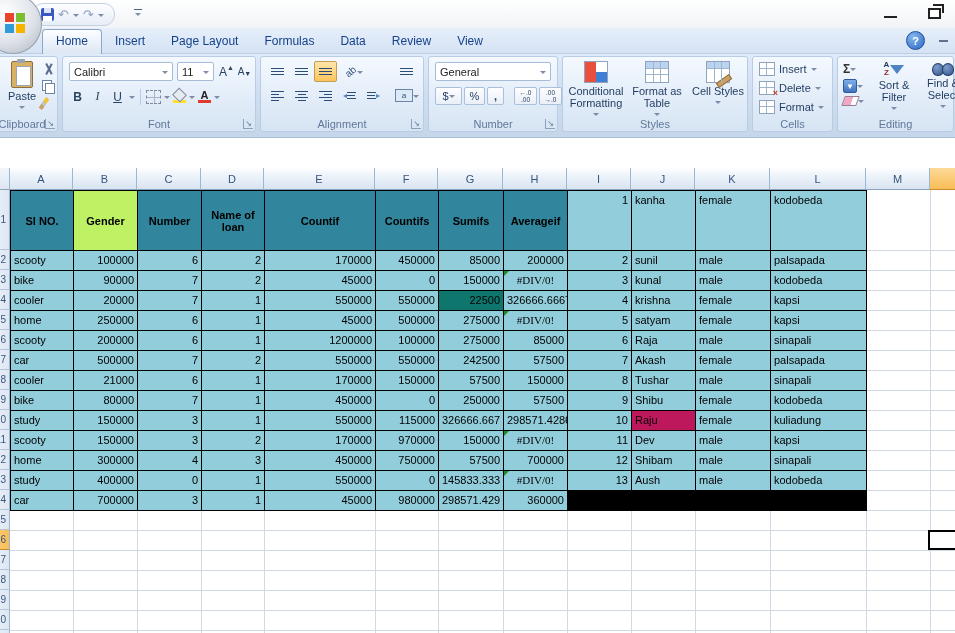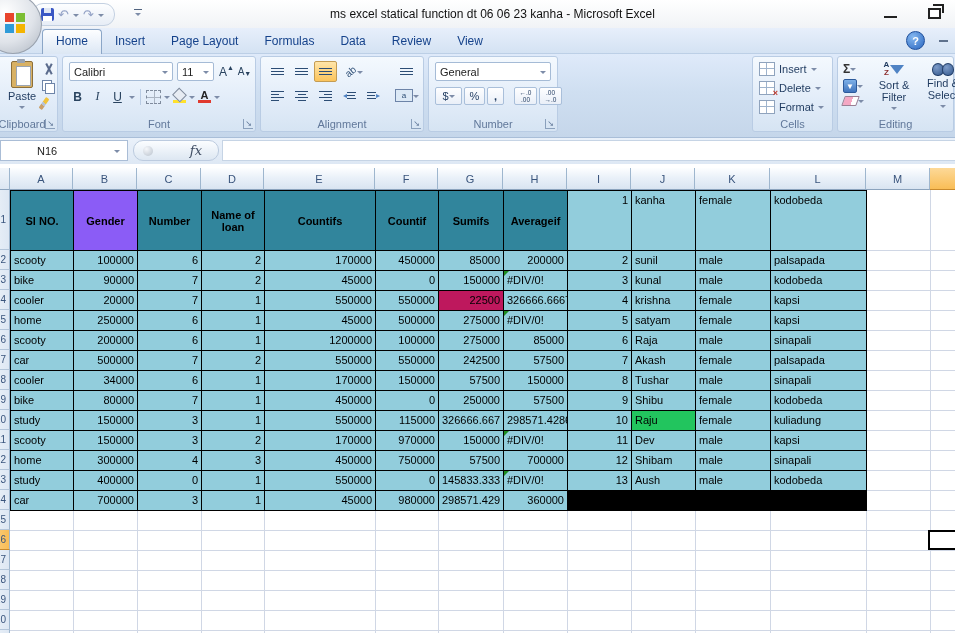--- a/index.html
+++ b/index.html
@@ -161,21 +161,21 @@
   .gv{position:absolute;width:1px;background:#d0d7e5;}
   .gh{position:absolute;height:1px;background:#d0d7e5;}
 
   .xtable{position:absolute;left:10px;top:26px;display:grid;background:#000;gap:1px;
     border:1px solid #000;}
   .th{background:#31859C;font-weight:bold;font-size:11px;color:#000;line-height:12px;
     display:flex;align-items:center;justify-content:center;text-align:center;
     padding:1px 2px;box-sizing:border-box;overflow:hidden;overflow-wrap:anywhere;}
   .td{background:#92CDDC;font-size:11px;color:#000;line-height:19px;padding:0 3px;
     box-sizing:border-box;white-space:nowrap;overflow:hidden;position:relative;}
-  .td.r{text-align:right;} .td.l{text-align:left;} .td.err{}
+  .td.r{text-align:right;} .td.l{text-align:left;} .td.err{text-align:center;font-family:Liberation Serif, serif;}
   .tri{position:absolute;left:0;top:0;width:0;height:0;border-top:5px solid #1e8c1e;
     border-right:5px solid transparent;}
   .selbox{position:absolute;border:2px solid #000;background:#fff;box-sizing:border-box;}
 </style>
 </head>
 <body>
 
 <div id="app">
 
   <div class="titlebar">
@@ -183,21 +183,20 @@
       <span class="saveico"></span>
       <span class="uarrow">↶</span>
         <i class="caret"></i>
       <span class="uarrow">↷</span>
         <i class="caret"></i>
     </div>
     <span class="qat-custom" style="position:absolute;left:128px;top:9px;">
         <b></b>
         <i class="caret"></i>
       </span>
-    <div class="wintitle">ms excel statical function dt 06 06 23 kanha  -  Microsoft Excel</div>
     <span class="win-min"></span>
     <span class="win-restore"></span>
   </div>
 
   <div class="orb"></div>
 
   <div class="tabstrip">
       <div class="tab active">Home</div>
       <div class="tab">Insert</div>
       <div class="tab">Page Layout</div>
@@ -368,20 +367,42 @@
           </span>
         <span class="btnbox" style="width:23px;height:18px;justify-content:center;">
             <span class="decbtn">.00
 →.0</span>
           </span>
       </div>
       <div class="glabel">Number</div>
       <span class="launcher">↘</span>
     </div>
 
+    <div class="group" style="left:562px;width:186px;">
+      <div id="styles-btns">
+          <div class="bigbtn" style="left: 4px; top: 4px; width: 58px;">
+            <span class="cfico"></span>
+            <span>Conditional Formatting</span>
+            <i class="caret"></i>
+          </div>
+          <div class="bigbtn" style="left: 65px; top: 4px; width: 58px;">
+            <span class="gridico"></span>
+            <span>Format as Table</span>
+            <i class="caret"></i>
+          </div>
+          <div class="bigbtn" style="left: 126px; top: 4px; width: 58px;">
+            <span class="gridico brush">
+              <b class="brushbar"></b>
+            </span>
+            <span>Cell Styles</span>
+            <i class="caret"></i>
+          </div>
+        </div>
+      <div class="glabel">Styles</div>
+    </div>
 
     <div class="group" style="left:752px;width:81px;">
       <div id="cells-btns">
           <div style="position: absolute; left: 6px; top: 5px; display: flex; align-items: center; gap: 4px; font-size: 11px; color: rgb(31, 58, 95);">
             <span class="minigrid"></span>
             <span>Insert</span>
             <i class="caret"></i>
           </div>
           <div style="position: absolute; left: 6px; top: 24px; display: flex; align-items: center; gap: 4px; font-size: 11px; color: rgb(31, 58, 95);">
             <span class="minigrid">
@@ -429,31 +450,20 @@
           <div class="bigbtn" style="left: 77px; top: 4px; width: 40px; margin-left: 8px;">
             <span class="binoc"></span>
             <span>Find &amp; Select</span>
             <i class="caret"></i>
           </div>
         </div>
       <div class="glabel">Editing</div>
     </div>
   </div>
 
-  <div class="fbar">
-    <div class="namebox">
-      <span>N16</span>
-      <i class="caret"></i>
-    </div>
-    <div class="fxpill">
-      <span class="fxdot"></span>
-      <span class="fxsym">fx</span>
-    </div>
-    <div class="farea"></div>
-  </div>
 
   <div class="sheet">
     <div class="cornercell"></div>
     <div id="grid-layer">
         <div class="gh" style="left: 10px; right: 0px; top: 86px;"></div>
         <div class="gh" style="left: 10px; right: 0px; top: 106px;"></div>
         <div class="gh" style="left: 10px; right: 0px; top: 126px;"></div>
         <div class="gh" style="left: 10px; right: 0px; top: 146px;"></div>
         <div class="gh" style="left: 10px; right: 0px; top: 166px;"></div>
         <div class="gh" style="left: 10px; right: 0px; top: 186px;"></div>
@@ -481,25 +491,25 @@
         <div class="gv" style="left: 567px; top: 26px; height: 443px;"></div>
         <div class="gv" style="left: 631px; top: 26px; height: 443px;"></div>
         <div class="gv" style="left: 695px; top: 26px; height: 443px;"></div>
         <div class="gv" style="left: 770px; top: 26px; height: 443px;"></div>
         <div class="gv" style="left: 866px; top: 26px; height: 443px;"></div>
         <div class="gv" style="left: 930px; top: 26px; height: 443px;"></div>
       </div>
     <div id="table-layer">
         <div class="xtable" style="grid-template-columns: 62px 63px 63px 62px 110px 62px 64px 63px 63px 63px 74px 95px; grid-template-rows: 59px repeat(13, 19px);">
           <div class="th" style="background: rgb(49, 133, 156);">Sl NO.</div>
-          <div class="th" style="background: #8b5cf6;">Gender</div>
+          <div class="th" style="background: #bef264;">Gender</div>
           <div class="th" style="background: rgb(49, 133, 156);">Number</div>
           <div class="th" style="background: rgb(49, 133, 156);">Name of loan</div>
+          <div class="th" style="background: rgb(49, 133, 156);">Countif</div>
           <div class="th" style="background: rgb(49, 133, 156);">Countifs</div>
-          <div class="th" style="background: rgb(49, 133, 156);">Countif</div>
           <div class="th" style="background: rgb(49, 133, 156);">Sumifs</div>
           <div class="th" style="background: rgb(49, 133, 156);">Averageif</div>
           <div class="td r" style="background: rgb(146, 205, 220);">1</div>
           <div class="td l" style="background: rgb(146, 205, 220);">kanha</div>
           <div class="td l" style="background: rgb(146, 205, 220);">female</div>
           <div class="td l" style="background: rgb(146, 205, 220);">kodobeda</div>
           <div class="td l" style="background: rgb(146, 205, 220);">scooty</div>
           <div class="td r" style="background: rgb(146, 205, 220);">100000</div>
           <div class="td r" style="background: rgb(146, 205, 220);">6</div>
           <div class="td r" style="background: rgb(146, 205, 220);">2</div>
@@ -522,21 +532,21 @@
           <div class="td r" style="background: rgb(146, 205, 220);">3</div>
           <div class="td l" style="background: rgb(146, 205, 220);">kunal</div>
           <div class="td l" style="background: rgb(146, 205, 220);">male</div>
           <div class="td l" style="background: rgb(146, 205, 220);">kodobeda</div>
           <div class="td l" style="background: rgb(146, 205, 220);">cooler</div>
           <div class="td r" style="background: rgb(146, 205, 220);">20000</div>
           <div class="td r" style="background: rgb(146, 205, 220);">7</div>
           <div class="td r" style="background: rgb(146, 205, 220);">1</div>
           <div class="td r" style="background: rgb(146, 205, 220);">550000</div>
           <div class="td r" style="background: rgb(146, 205, 220);">550000</div>
-          <div class="td r" style="background: #be185d;">22500</div>
+          <div class="td r" style="background: #0f766e;">22500</div>
           <div class="td r" style="background: rgb(146, 205, 220);">326666.6667</div>
           <div class="td r" style="background: rgb(146, 205, 220);">4</div>
           <div class="td l" style="background: rgb(146, 205, 220);">krishna</div>
           <div class="td l" style="background: rgb(146, 205, 220);">female</div>
           <div class="td l" style="background: rgb(146, 205, 220);">kapsi</div>
           <div class="td l" style="background: rgb(146, 205, 220);">home</div>
           <div class="td r" style="background: rgb(146, 205, 220);">250000</div>
           <div class="td r" style="background: rgb(146, 205, 220);">6</div>
           <div class="td r" style="background: rgb(146, 205, 220);">1</div>
           <div class="td r" style="background: rgb(146, 205, 220);">45000</div>
@@ -565,21 +575,21 @@
           <div class="td r" style="background: rgb(146, 205, 220);">2</div>
           <div class="td r" style="background: rgb(146, 205, 220);">550000</div>
           <div class="td r" style="background: rgb(146, 205, 220);">550000</div>
           <div class="td r" style="background: rgb(146, 205, 220);">242500</div>
           <div class="td r" style="background: rgb(146, 205, 220);">57500</div>
           <div class="td r" style="background: rgb(146, 205, 220);">7</div>
           <div class="td l" style="background: rgb(146, 205, 220);">Akash</div>
           <div class="td l" style="background: rgb(146, 205, 220);">female</div>
           <div class="td l" style="background: rgb(146, 205, 220);">palsapada</div>
           <div class="td l" style="background: rgb(146, 205, 220);">cooler</div>
-          <div class="td r" style="background: rgb(146, 205, 220);">34000</div>
+          <div class="td r" style="background: rgb(146, 205, 220);">21000</div>
           <div class="td r" style="background: rgb(146, 205, 220);">6</div>
           <div class="td r" style="background: rgb(146, 205, 220);">1</div>
           <div class="td r" style="background: rgb(146, 205, 220);">170000</div>
           <div class="td r" style="background: rgb(146, 205, 220);">150000</div>
           <div class="td r" style="background: rgb(146, 205, 220);">57500</div>
           <div class="td r" style="background: rgb(146, 205, 220);">150000</div>
           <div class="td r" style="background: rgb(146, 205, 220);">8</div>
           <div class="td l" style="background: rgb(146, 205, 220);">Tushar</div>
           <div class="td l" style="background: rgb(146, 205, 220);">male</div>
           <div class="td l" style="background: rgb(146, 205, 220);">sinapali</div>
@@ -597,21 +607,21 @@
           <div class="td l" style="background: rgb(146, 205, 220);">kodobeda</div>
           <div class="td l" style="background: rgb(146, 205, 220);">study</div>
           <div class="td r" style="background: rgb(146, 205, 220);">150000</div>
           <div class="td r" style="background: rgb(146, 205, 220);">3</div>
           <div class="td r" style="background: rgb(146, 205, 220);">1</div>
           <div class="td r" style="background: rgb(146, 205, 220);">550000</div>
           <div class="td r" style="background: rgb(146, 205, 220);">115000</div>
           <div class="td r" style="background: rgb(146, 205, 220);">326666.667</div>
           <div class="td r" style="background: rgb(146, 205, 220);">298571.4286</div>
           <div class="td r" style="background: rgb(146, 205, 220);">10</div>
-          <div class="td l" style="background: #22c55e;">Raju</div>
+          <div class="td l" style="background: #be185d;">Raju</div>
           <div class="td l" style="background: rgb(146, 205, 220);">female</div>
           <div class="td l" style="background: rgb(146, 205, 220);">kuliadung</div>
           <div class="td l" style="background: rgb(146, 205, 220);">scooty</div>
           <div class="td r" style="background: rgb(146, 205, 220);">150000</div>
           <div class="td r" style="background: rgb(146, 205, 220);">3</div>
           <div class="td r" style="background: rgb(146, 205, 220);">2</div>
           <div class="td r" style="background: rgb(146, 205, 220);">170000</div>
           <div class="td r" style="background: rgb(146, 205, 220);">970000</div>
           <div class="td r" style="background: rgb(146, 205, 220);">150000</div>
           <div class="td err" style="background: rgb(146, 205, 220);">#DIV/0!<i class="tri"></i></div>

